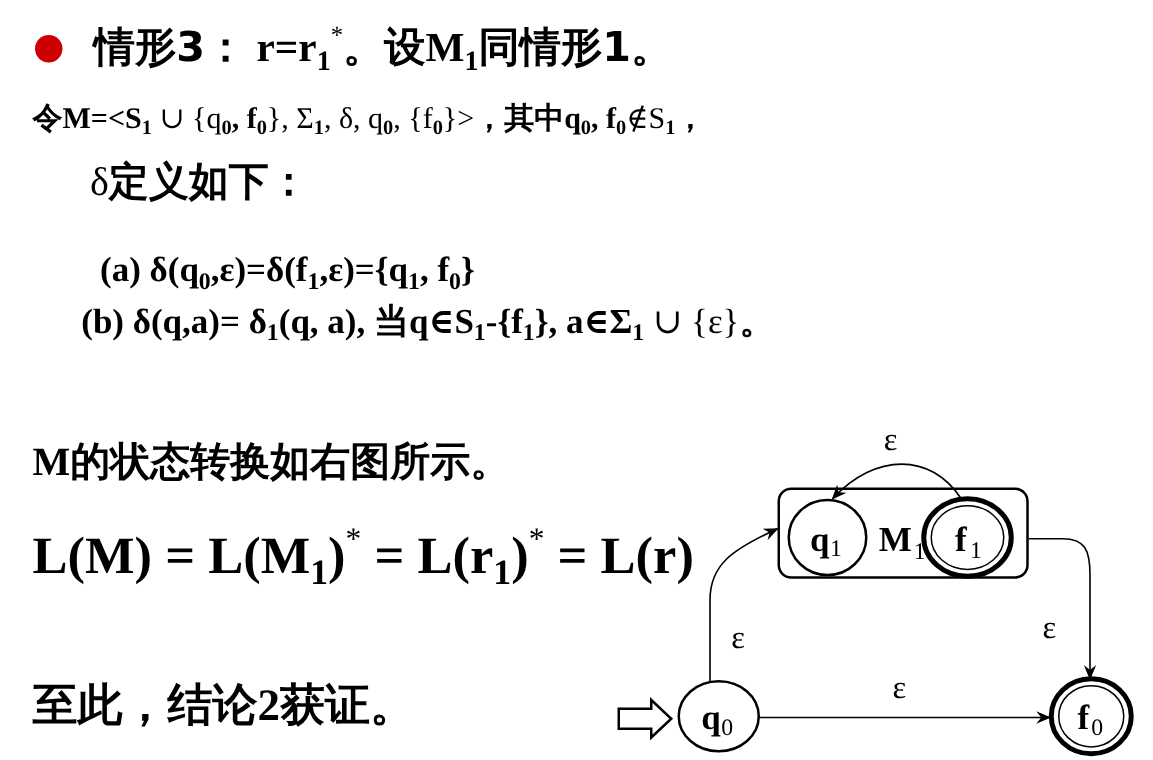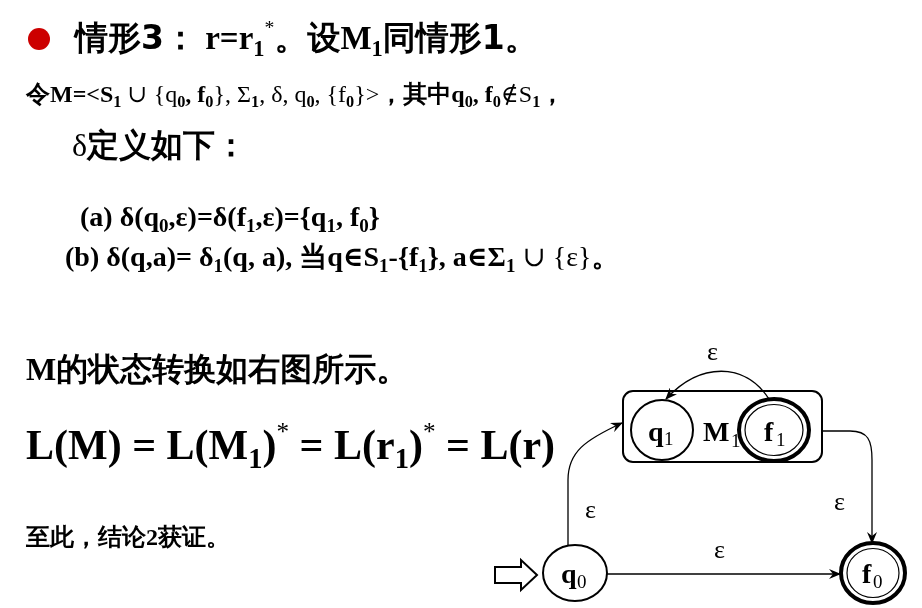--- a/index.html
+++ b/index.html
@@ -11,21 +11,21 @@
   .sup { font-size:0.6em; vertical-align:0.75em; line-height:0; font-weight:normal; }
   .sym { font-weight:normal; }
   #bullet { position:absolute; left:28px; top:28px; width:22px; height:22px; border-radius:50%; }
   #l1 { left:75px; top:16px; font-size:33px; }
   #l2 { left:26px; top:78px; font-size:24px; }
   #l3 { left:72px; top:124px; font-size:32px; }
   #l4 { left:80px; top:201px; font-size:28px; }
   #l5 { left:65px; top:238px; font-size:28px; }
   #l6 { left:26px; top:348px; font-size:32px; }
   #l7 { left:26px; top:401px; font-size:42px;margin-top:20px; }
-  #l8 { left:26px; top:521px; font-size:24px; }
+  #l8 { left:26px; top:540px; font-size:36px; }
   svg#diagram { position:absolute; left:0; top:0; }
   .state-label { font-family:"Liberation Serif", serif; font-weight:bold; font-size:28px; }
   .state-sub { font-family:"Liberation Serif", serif; font-weight:normal; font-size:19px; }
   .eps { font-family:"Liberation Serif", serif; font-size:26px; }
 </style>
 </head>
 <body>
 
 <div id="bullet" style="background: rgb(204, 0, 0);"></div>
 

